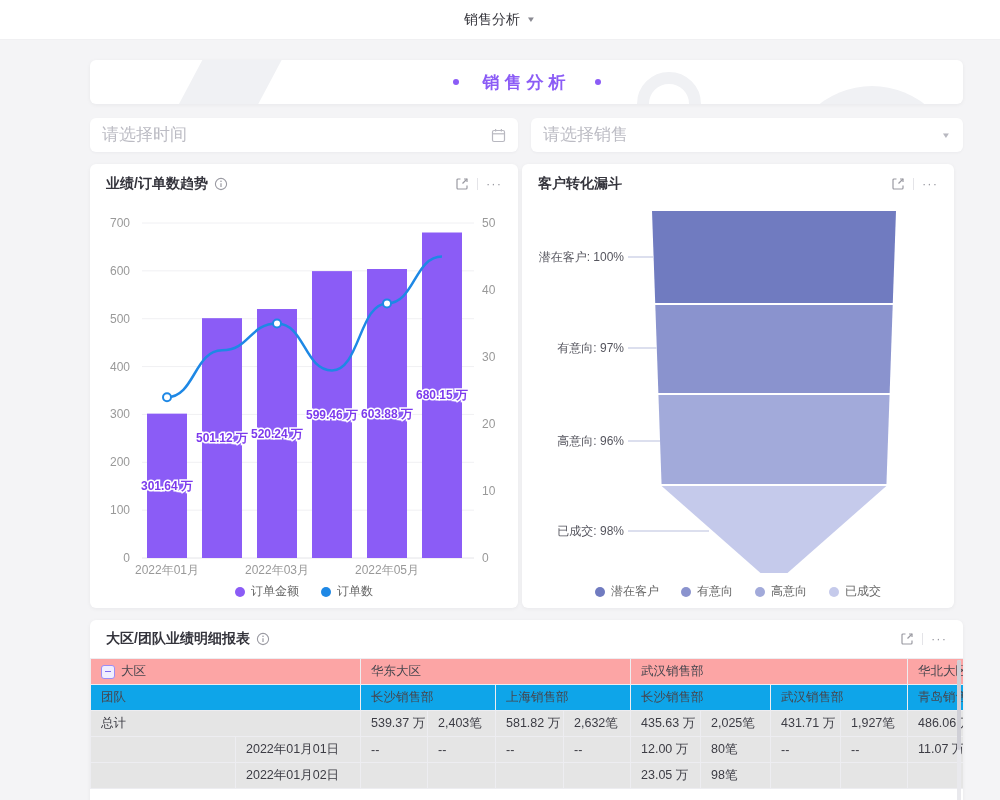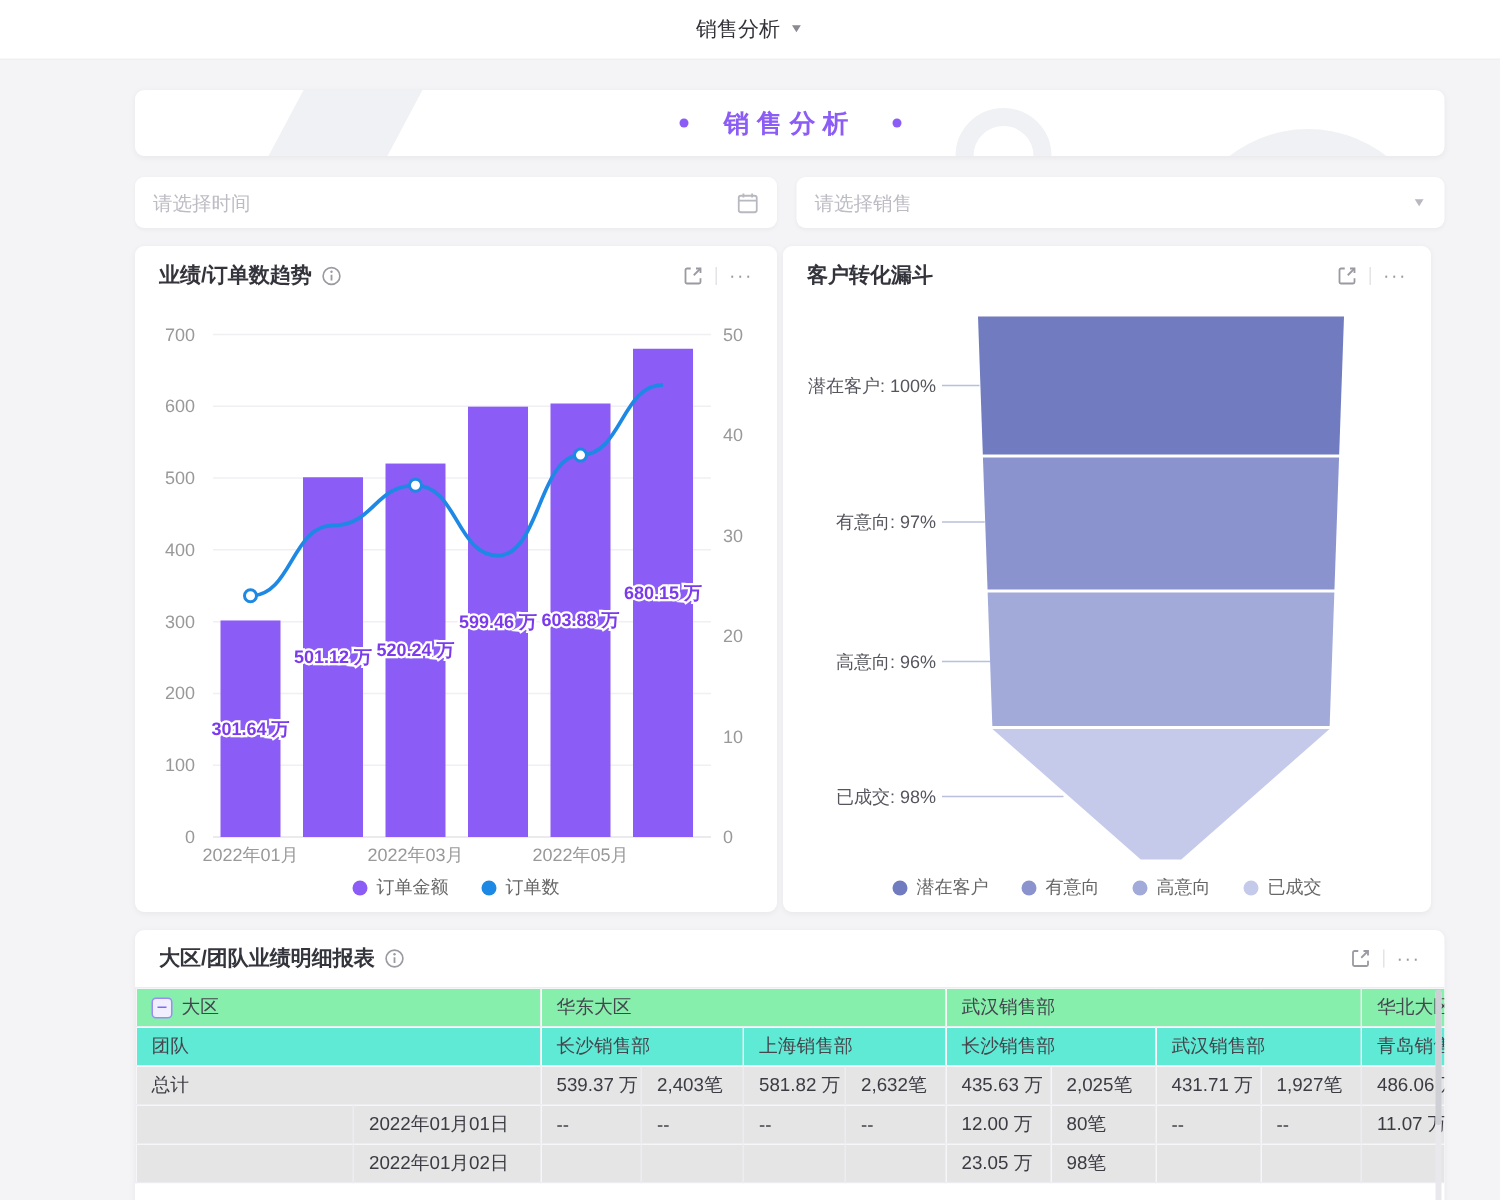--- a/index.html
+++ b/index.html
@@ -22,21 +22,21 @@
   .decor-wedge { position:absolute; left:100px; top:-28px; width:70px; height:120px;
     background:#f0f1f4; transform:rotate(28deg); }
   .decor-ring { position:absolute; right:262px; top:12px; width:64px; height:64px;
     border:12px solid #f0f1f4; border-radius:50%; }
   .decor-circle { position:absolute; right:6px; top:26px; width:170px; height:170px;
     background:#f0f1f4; border-radius:50%; }
   
   .filters { margin-top:14px; display:flex; gap:13px; }
   .filter { height:34px; border-radius:6px; background:#fff; box-shadow:0 1px 3px rgba(20,20,40,.04);
     display:flex; align-items:center; padding:0 12px; }
-  .filter input { border:none; outline:none; flex:1; font-size:13px; color:#333; background:transparent;
+  .filter input { border:none; outline:none; flex:1; font-size:17px; color:#333; background:transparent;
     font-family:inherit; }
   .filter input::placeholder { color:#bcbcc4; }
   .f-time { width:428px; } .f-sales { width:432px; }
   .f-icon { color:#b8b8c0; display:flex; align-items:center; }
   
   .cards-row { margin-top:12px; display:flex; gap:4px; }
   .chart-card { width:428px; height:444px; position:relative; }
   .chart-card.right { width:432px; }
   .card-head { height:40px; display:flex; align-items:center; padding:0 16px; }
   .card-title { font-size:14px; font-weight:600; color:#34343c; display:flex; align-items:center; gap:6px; }
@@ -48,22 +48,22 @@
   .legend { position:absolute; left:0; right:0; bottom:8px; display:flex; justify-content:center; gap:22px; }
   .legend-item { display:flex; align-items:center; gap:6px; font-size:12px; color:#666; }
   .ldot { width:10px; height:10px; border-radius:50%; }
   
   .table-card { margin-top:12px; height:260px; overflow:hidden; position:relative; }
   .table-head { height:38px; display:flex; padding:0 16px; }
   .table-clip { overflow:hidden; width:873px; }
   table { border-collapse:collapse; table-layout:fixed; width:885px; }
   td { height:26px; padding:0 10px; font-size:12.5px; color:#3c3c44; border:1px solid #ededf1;
     white-space:nowrap; overflow:hidden; text-align:left; }
-  tr.hrow1 td, tr.hrow3 td { background:#86efac; color:#46464e; }
-  tr.hrow2 td { background:#5eead4; color:#46464e; }
+  tr.hrow1 td, tr.hrow3 td { background:#fca5a5; color:#46464e; }
+  tr.hrow2 td { background:#0ea5e9; color:#46464e; }
   tbody td { background:#e5e5e5; }
   .cell-flex { display:flex; align-items:center; gap:6px; }
   .collapse-icon { width:14px; height:14px; border:1px solid #9b8cf5; background:#f0eeff; border-radius:3px;
     position:relative; flex:none; cursor:pointer; }
   .collapse-icon::after { content:""; position:absolute; left:3px; right:3px; top:50%; height:1.5px;
     margin-top:-1px; background:#7c6af0; }
   .scrollbar { position:absolute; right:2px; top:40px; bottom:0; width:4px; background:#e9e9ed; border-radius:2px; }
   .scrollbar-thumb { position:absolute; top:0; width:4px; height:90px; background:#cfcfd6; border-radius:2px; }
   svg text { font-family:"Liberation Sans","DejaVu Sans",sans-serif; }
 </style>

